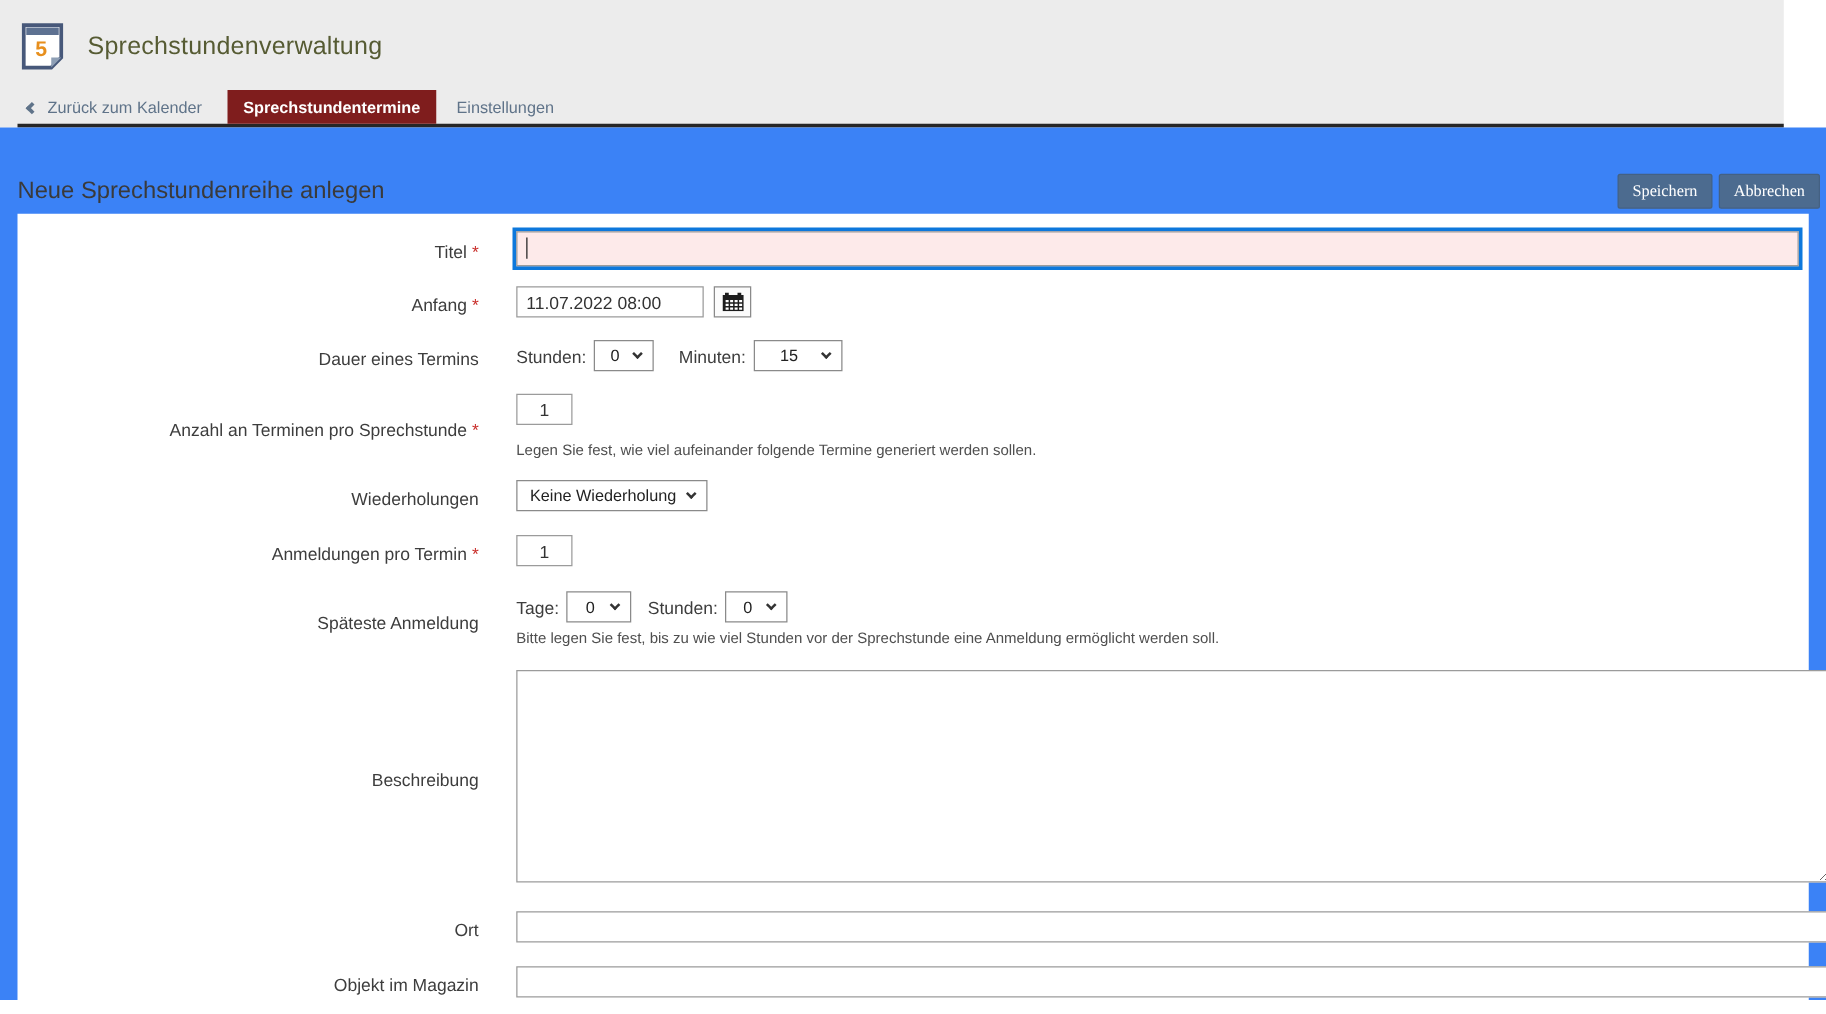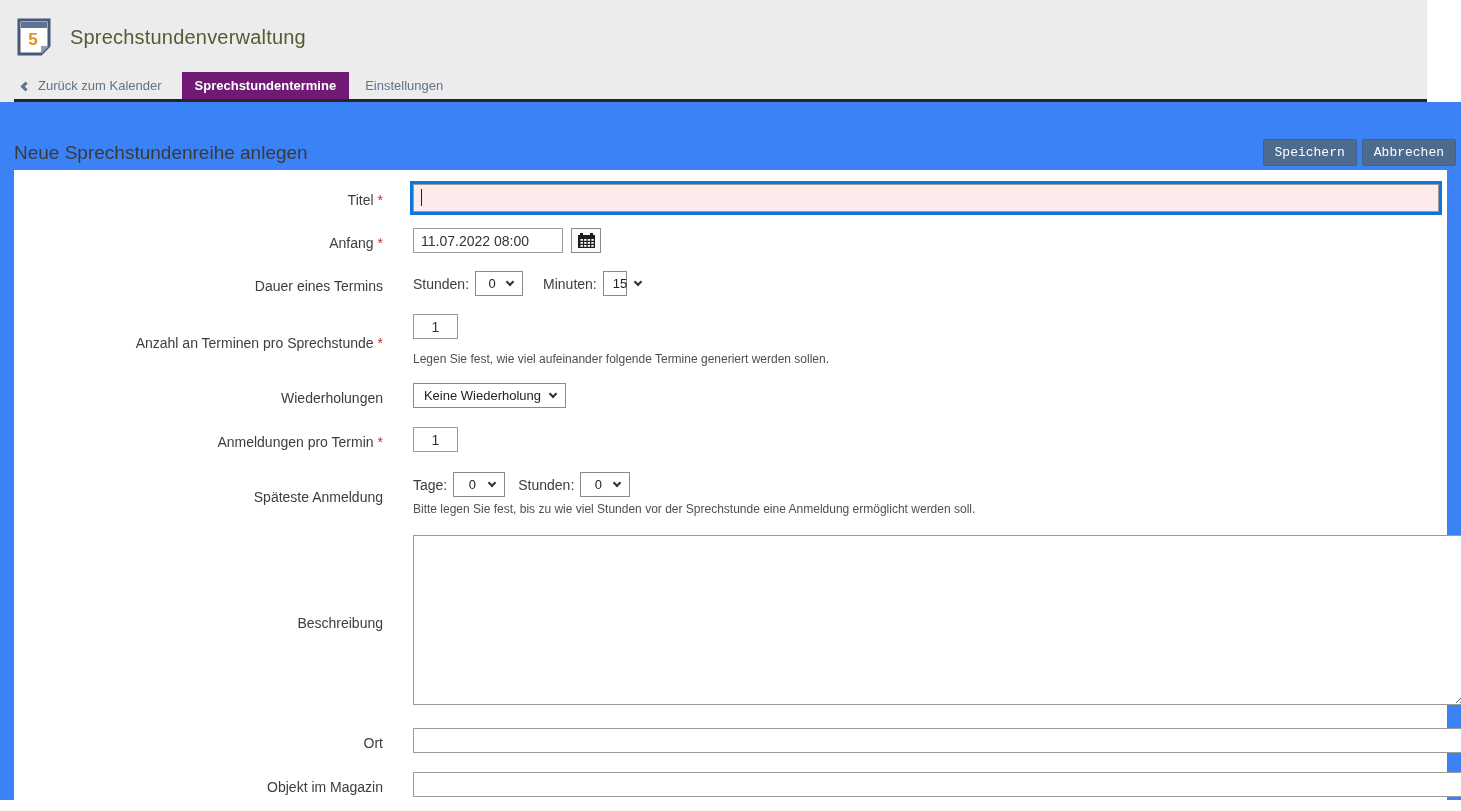--- a/index.html
+++ b/index.html
@@ -17,29 +17,29 @@
   .app-header { display:flex; align-items:center; gap:19px; padding:18px 0 16px 17px; }
   .app-title { font-size:20px; color:#565b33; letter-spacing:0.2px; }
 
   
   .tabs { margin-left:14px; width:1413px; border-bottom:3px solid #262626;
           display:flex; align-items:flex-end; }
   .tab { font-size:13px; color:#5f7389; padding:6px 16px 6px 16px; cursor:pointer; white-space:nowrap; }
   .back-link { display:flex; align-items:center; gap:9px; padding:6px 14px 6px 8px; font-size:13px; color:#5f7389; cursor:pointer; }
   .chev-left { width:7px; height:7px; border-left:3px solid #5f7389; border-bottom:3px solid #5f7389;
                transform:rotate(45deg); margin-top:1px; }
-  .tab.active { background:#701a75; color:#ffffff; font-weight:700; padding:6px 13px; margin-left:6px; }
+  .tab.active { background:#7f1d1d; color:#ffffff; font-weight:700; padding:6px 13px; margin-left:6px; }
 
   
   .content-zone { background:#3b82f6; height:698px; }
   .toolbar { padding-top:37px; margin:0 5px 4px 14px; display:flex; justify-content:space-between; align-items:center; }
   .page-title { font-size:19px; color:#3a3a3a; }
   .btns { display:flex; gap:5px; }
   .btn { background:#4c6b8f; border:1px solid #446183; color:#fff; font-size:13px;
-         font-family:Liberation Mono, monospace; padding:5px 11px; border-radius:2px; cursor:pointer; }
+         font-family:Liberation Serif, serif; padding:5px 11px; border-radius:2px; cursor:pointer; }
 
   
   .panel { margin:0 14px; background:#ffffff; padding:12px 5px 0 0; height:630px; }
   .frow { display:flex; align-items:center;padding-left:23px; }
   .flabel { width:376px; padding:5px 30px 0 0; text-align:right; font-size:14px; color:#3d3d3d; flex:0 0 376px; }
   .req { color:#c9302c; margin-left:4px; }
   .fctl { flex:1; display:flex; flex-direction:column; }
   .inline { display:flex; align-items:center; }
 
   input[type="text"] {
@@ -169,21 +169,21 @@
     <div class="frow mb18">
       <div class="flabel">Dauer eines Termins</div>
       <div class="fctl">
         <div class="inline">
           <span class="sel-label">Stunden:</span>
           <div class="sel" style="width:48px">
             <span class="val">0</span>
             <span class="chev-down"></span>
           </div>
           <span class="sel-label" style="margin-left:20px">Minuten:</span>
-          <div class="sel" style="width:24px">
+          <div class="sel" style="width:71px">
             <span class="val">15</span>
             <span class="chev-down"></span>
           </div>
         </div>
       </div>
     </div>
 
     <div class="frow mb17">
       <div class="flabel">
         <span>Anzahl an Terminen pro Sprechstunde</span><span class="req">*</span>

